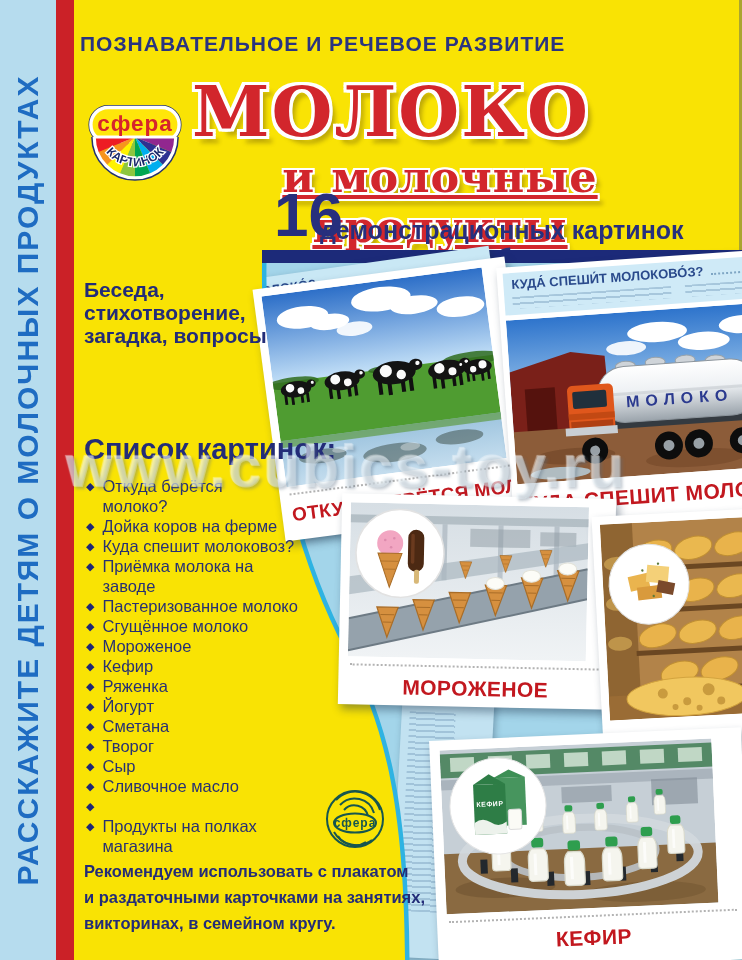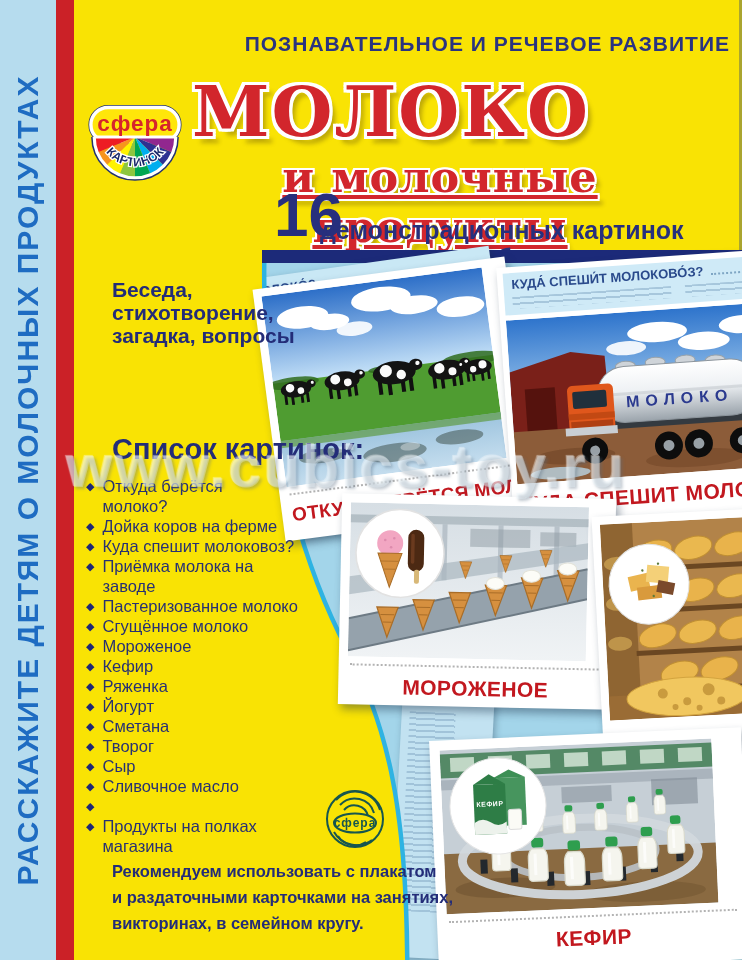--- a/index.html
+++ b/index.html
@@ -7,21 +7,21 @@
        font-family:"Liberation Sans",sans-serif;}
   .abs{position:absolute;}
   
   .sidebar{left:0;top:0;width:56px;height:960px;background:#b6dcee;}
   .sidebar-text{left:50%;top:50%;transform:translate(-50%,-50%) rotate(180deg);
     writing-mode:vertical-rl;font-size:30px;font-weight:bold;color:#1e6cc2;
     letter-spacing:2px;white-space:nowrap;}
   .red-stripe{left:56px;top:0;width:18px;height:960px;background:#cb2127;}
   .scan-edge{right:0;top:0;width:3px;height:640px;background:#495963;opacity:.45;}
   
-  .category{left:80px;top:32px;width:650px;text-align:right;font-size:21px;font-weight:bold;
+  .category{left:80px;top:32px;width:650px;text-align:left;font-size:21px;font-weight:bold;
     color:#2a3480;letter-spacing:1px;}
   .title{left:192px;top:70px;width:340px;text-align:center;color:#d2262c;
     font-family:"DejaVu Serif",serif;font-weight:bold;font-size:70px;letter-spacing:2px;
     text-shadow:-3px -3px 0 #fff,3px -3px 0 #fff,-3px 3px 0 #fff,3px 3px 0 #fff,
       -3px 0 0 #fff,3px 0 0 #fff,0 -3px 0 #fff,0 3px 0 #fff,6px 7px 4px rgba(120,100,10,.45);}
   .subtitle{left:180px;top:152px;width:520px;text-align:center;color:#d2262c;
     font-family:"DejaVu Serif",serif;font-weight:bold;font-size:43px;letter-spacing:1px;
     text-shadow:-2px -2px 0 #fff,2px -2px 0 #fff,-2px 2px 0 #fff,2px 2px 0 #fff,
       -2px 0 0 #fff,2px 0 0 #fff,0 -2px 0 #fff,0 2px 0 #fff,5px 6px 4px rgba(120,100,10,.45);text-decoration:underline;}
   .count{left:250px;top:186px;font-size:62px;line-height:58px;font-weight:bold;color:#272f7d;margin-left:24px;}
@@ -36,21 +36,21 @@
     padding:6px 10px 2px;white-space:nowrap;overflow:hidden;}
   .leader{flex:1;border-bottom:2px dotted #7fa6c4;margin:0 0 3px 8px;min-width:20px;}
   .tl{background:repeating-linear-gradient(180deg,#86aac6 0 2px,transparent 2px 6px);opacity:.55;}
   .card-caption{text-align:center;color:#c2181f;font-weight:bold;letter-spacing:.4px;
     padding:9px 2px 6px;white-space:nowrap;overflow:hidden;}
   .dotline{border-top:2px dotted #b3b3b3;margin:3px 2px 0;}
   .z4{z-index:4;}
   
   .swoosh{left:196px;top:263px;width:234px;height:697px;z-index:3;}
   
-  .lp{z-index:5;color:#232c78;margin-left:28px;}
+  .lp{z-index:5;color:#232c78;}
   .feature{left:84px;width:230px;font-size:21px;font-weight:bold;line-height:23px;white-space:pre-line;}
   .list-title{left:84px;top:433px;font-size:29px;font-weight:bold;}
   .list{left:84px;top:476px;width:225px;list-style:none;margin:0;padding:0;
     font-size:16.5px;line-height:20px;color:#283173;}
   .list li{display:flex;align-items:flex-start;}
   .bullet{color:#1d2878;font-size:11px;line-height:20px;margin:0 8px 0 2px;}
   .li-text{white-space:pre-line;}
   .footer-note{left:84px;top:858px;width:380px;font-size:16.5px;font-weight:bold;
     line-height:26px;white-space:pre-line;}
   

